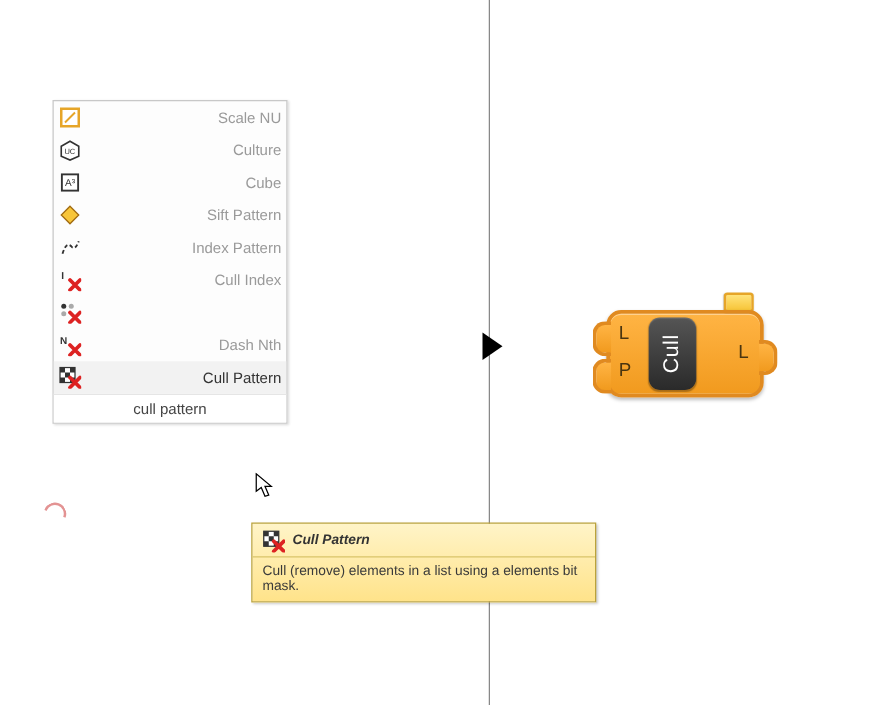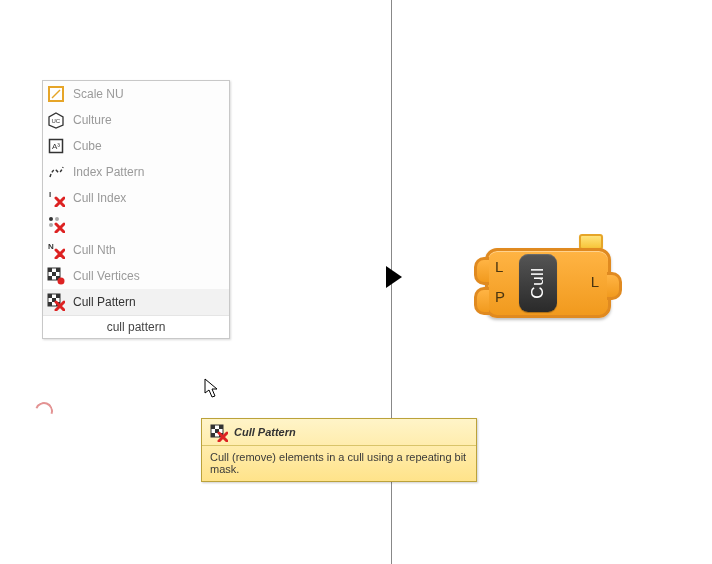--- a/index.html
+++ b/index.html
@@ -54,20 +54,21 @@
     font-weight: 500;
   }
   .item .ico {
     width: 18px; height: 18px;
     flex-shrink: 0;
   }
   .item .lbl {
     flex: 1;
     color: #9a9a9a;
     font-size: 12px;
+    text-align: right;
   }
   .item.sel .lbl { color: #333; }
   .searchrow {
     height: 22px;
     display: flex;
     align-items: center;
     border-top: 1px solid #e5e5e5;
     background: #fff;
   }
   .searchrow input {
@@ -220,20 +221,28 @@
     <div class="item">
       <span class="ico">
         <svg viewBox="0 0 18 18">
             <rect x="2.5" y="2.5" width="13" height="13" fill="#fff" stroke="#333" stroke-width="1.5"></rect>
             <text x="5" y="12" font-size="8" fill="#333">A³</text>
           </svg>
       </span>
       <span class="lbl">Cube</span>
     </div>
 
+    <div class="item">
+      <span class="ico">
+        <svg viewBox="0 0 18 18">
+            <polygon points="9,2 16,9 9,16 2,9" fill="#f7c539" stroke="#a06a10" stroke-width="1"></polygon>
+          </svg>
+      </span>
+      <span class="lbl">Sift Pattern</span>
+    </div>
 
 
     <div class="item">
       <span class="ico">
         <svg viewBox="0 0 18 18">
             <path d="M3 14 Q6 4 10 8 Q13 12 16 4" fill="none" stroke="#333" stroke-width="1.5" stroke-dasharray="3 2"></path>
           </svg>
       </span>
       <span class="lbl">Index Pattern</span>
     </div>
@@ -260,80 +269,66 @@
       </span>
     </div>
 
     <div class="item">
       <span class="ico">
         <svg viewBox="0 0 18 18">
             <text x="1" y="8" font-size="8" fill="#333" font-weight="bold">N</text>
             <path d="M9 17 L17 9 M9 9 L17 17" stroke="#d22" stroke-width="3" stroke-linecap="round"></path>
           </svg>
       </span>
-      <span class="lbl">Cull Nth</span>
-    </div>
-
-    <div class="item">
+      <span class="lbl">Dash Nth</span>
+    </div>
+
+
+    <div class="item sel">
       <span class="ico">
         <svg viewBox="0 0 18 18">
             <rect x="1" y="1" width="12" height="12" fill="#fff" stroke="#333"></rect>
             <rect x="1" y="1" width="4" height="4" fill="#333"></rect>
             <rect x="9" y="1" width="4" height="4" fill="#333"></rect>
             <rect x="5" y="5" width="4" height="4" fill="#333"></rect>
             <rect x="1" y="9" width="4" height="4" fill="#333"></rect>
             <rect x="9" y="9" width="4" height="4" fill="#333"></rect>
-            <circle cx="14" cy="14" r="3.5" fill="#d22"></circle>
-          </svg>
-      </span>
-      <span class="lbl">Cull Vertices</span>
-    </div>
-
-    <div class="item sel">
-      <span class="ico">
+            <path d="M9 17 L17 9 M9 9 L17 17" stroke="#d22" stroke-width="3" stroke-linecap="round"></path>
+          </svg>
+      </span>
+      <span class="lbl">Cull Pattern</span>
+    </div>
+
+    <div class="searchrow">
+      <input type="text" value="cull pattern" style="">
+    </div>
+  </div>
+
+  <div class="circle-mark"></div>
+
+  <svg class="cursor" width="18" height="22">
+    <path d="M1 1 L1 15 L5 12 L8 19 L11 18 L8 11 L13 11 Z" fill="#fff" stroke="#000" stroke-width="1"></path>
+  </svg>
+
+  <div class="tooltip">
+    <div class="tthead">
+      <span class="ico" style="width:16px;height:16px">
         <svg viewBox="0 0 18 18">
             <rect x="1" y="1" width="12" height="12" fill="#fff" stroke="#333"></rect>
             <rect x="1" y="1" width="4" height="4" fill="#333"></rect>
             <rect x="9" y="1" width="4" height="4" fill="#333"></rect>
             <rect x="5" y="5" width="4" height="4" fill="#333"></rect>
             <rect x="1" y="9" width="4" height="4" fill="#333"></rect>
             <rect x="9" y="9" width="4" height="4" fill="#333"></rect>
             <path d="M9 17 L17 9 M9 9 L17 17" stroke="#d22" stroke-width="3" stroke-linecap="round"></path>
           </svg>
       </span>
-      <span class="lbl">Cull Pattern</span>
-    </div>
-
-    <div class="searchrow">
-      <input type="text" value="cull pattern" style="">
-    </div>
-  </div>
-
-  <div class="circle-mark"></div>
-
-  <svg class="cursor" width="18" height="22">
-    <path d="M1 1 L1 15 L5 12 L8 19 L11 18 L8 11 L13 11 Z" fill="#fff" stroke="#000" stroke-width="1"></path>
-  </svg>
-
-  <div class="tooltip">
-    <div class="tthead">
-      <span class="ico" style="width:16px;height:16px">
-        <svg viewBox="0 0 18 18">
-            <rect x="1" y="1" width="12" height="12" fill="#fff" stroke="#333"></rect>
-            <rect x="1" y="1" width="4" height="4" fill="#333"></rect>
-            <rect x="9" y="1" width="4" height="4" fill="#333"></rect>
-            <rect x="5" y="5" width="4" height="4" fill="#333"></rect>
-            <rect x="1" y="9" width="4" height="4" fill="#333"></rect>
-            <rect x="9" y="9" width="4" height="4" fill="#333"></rect>
-            <path d="M9 17 L17 9 M9 9 L17 17" stroke="#d22" stroke-width="3" stroke-linecap="round"></path>
-          </svg>
-      </span>
       <span>Cull Pattern</span>
     </div>
-    <div class="ttbody">Cull (remove) elements in a cull using a repeating bit mask.</div>
+    <div class="ttbody">Cull (remove) elements in a list using a elements bit mask.</div>
   </div>
 
   <div class="node">
     <div class="flag"></div>
     <div class="body"></div>
     <div class="port-bump l1"></div>
     <div class="port-bump l2"></div>
     <div class="port-bump r1"></div>
     <div class="plabel l1">L</div>
     <div class="plabel l2">P</div>

